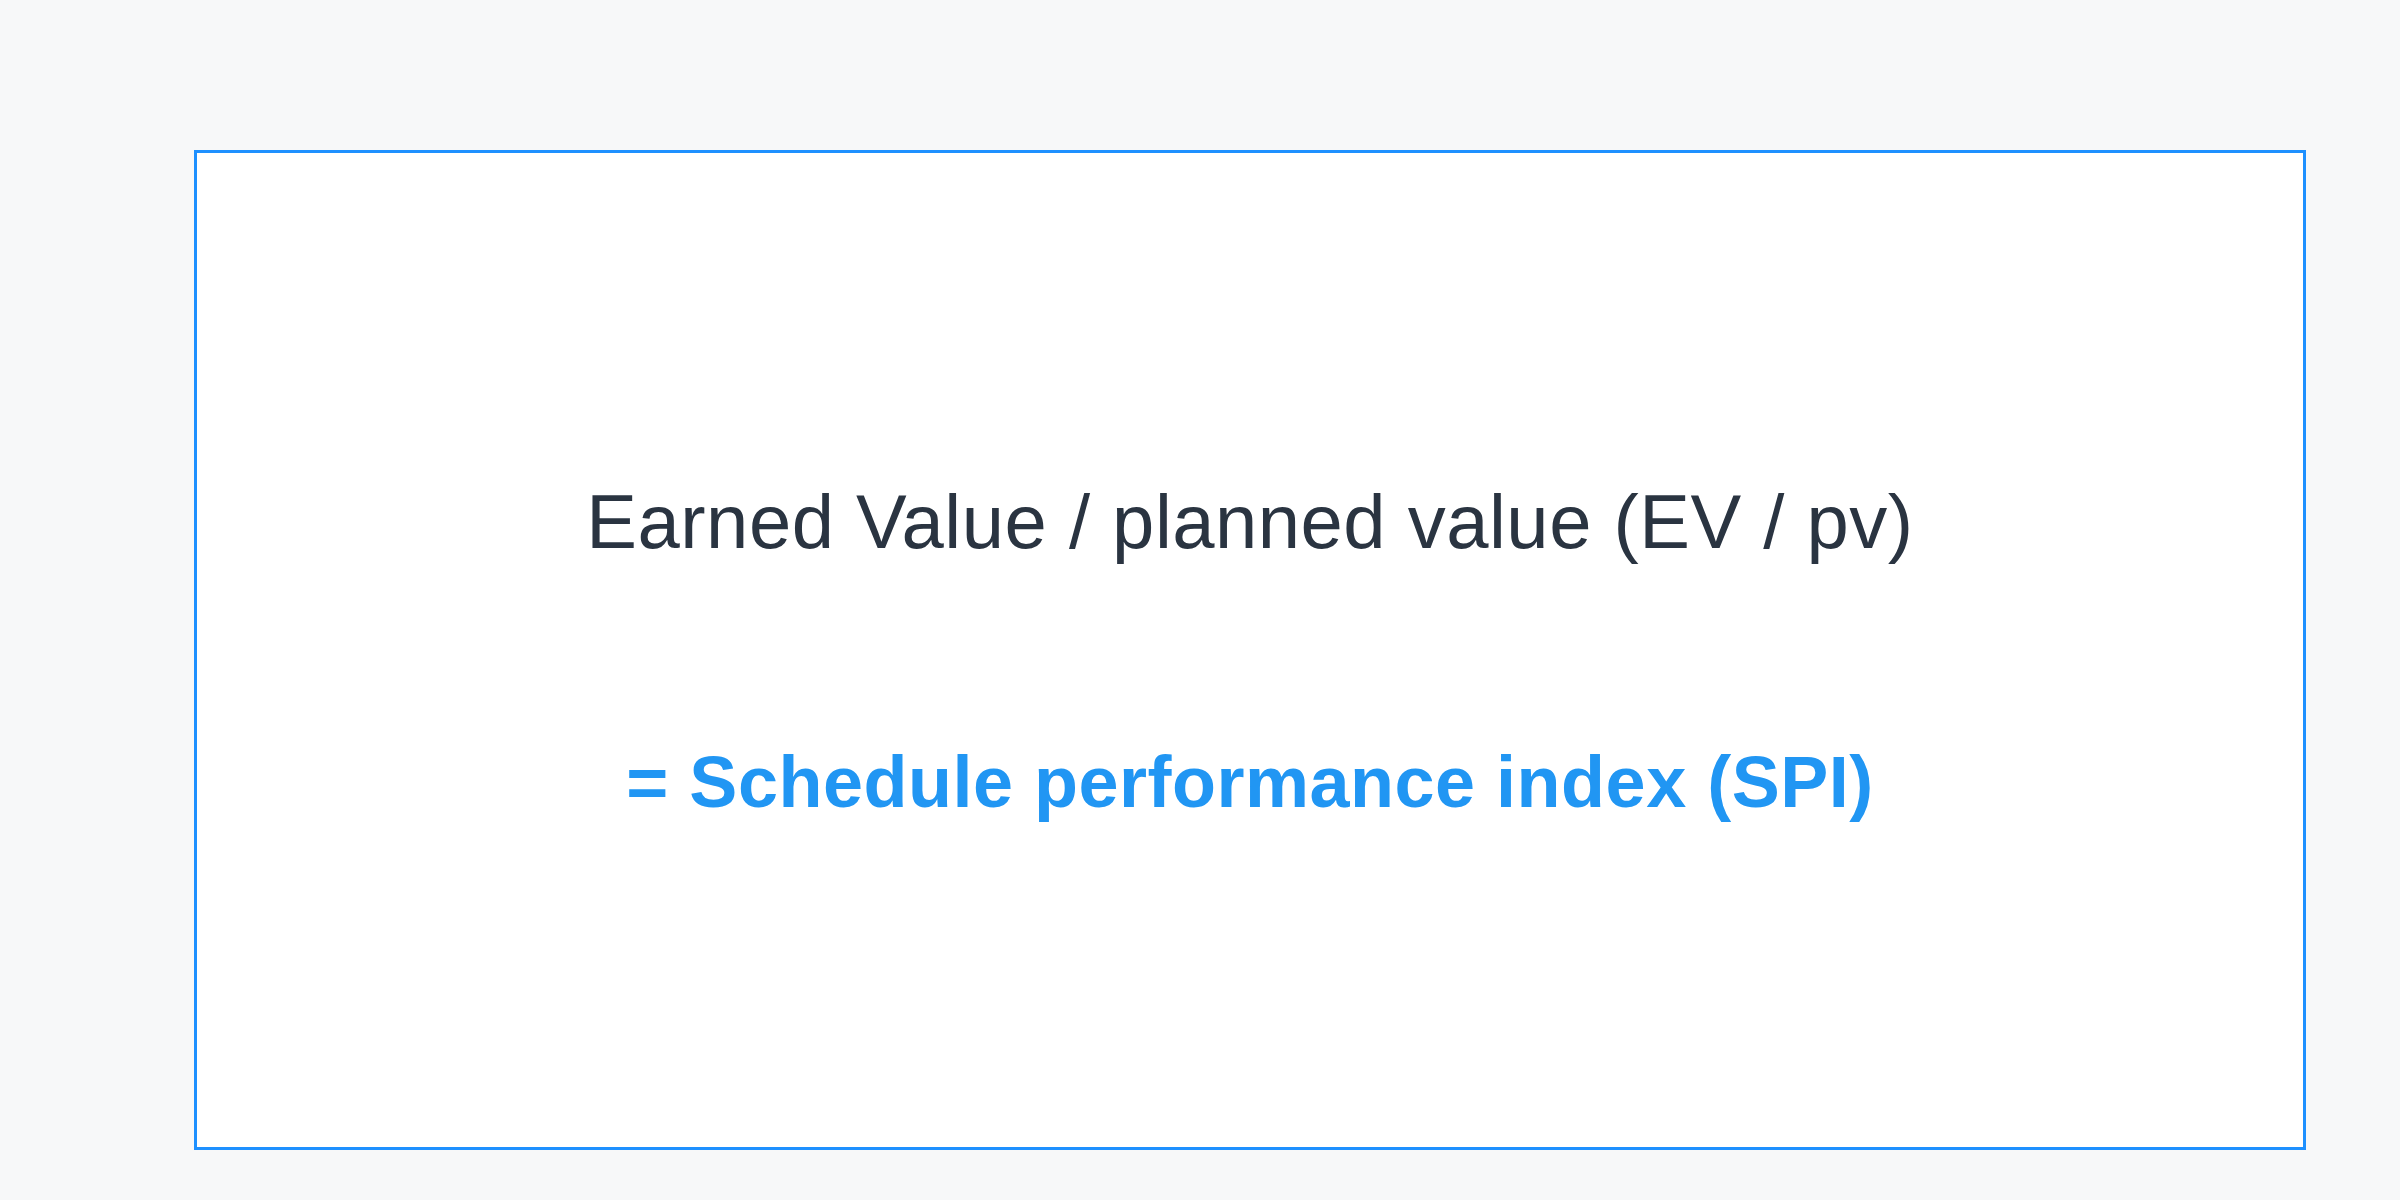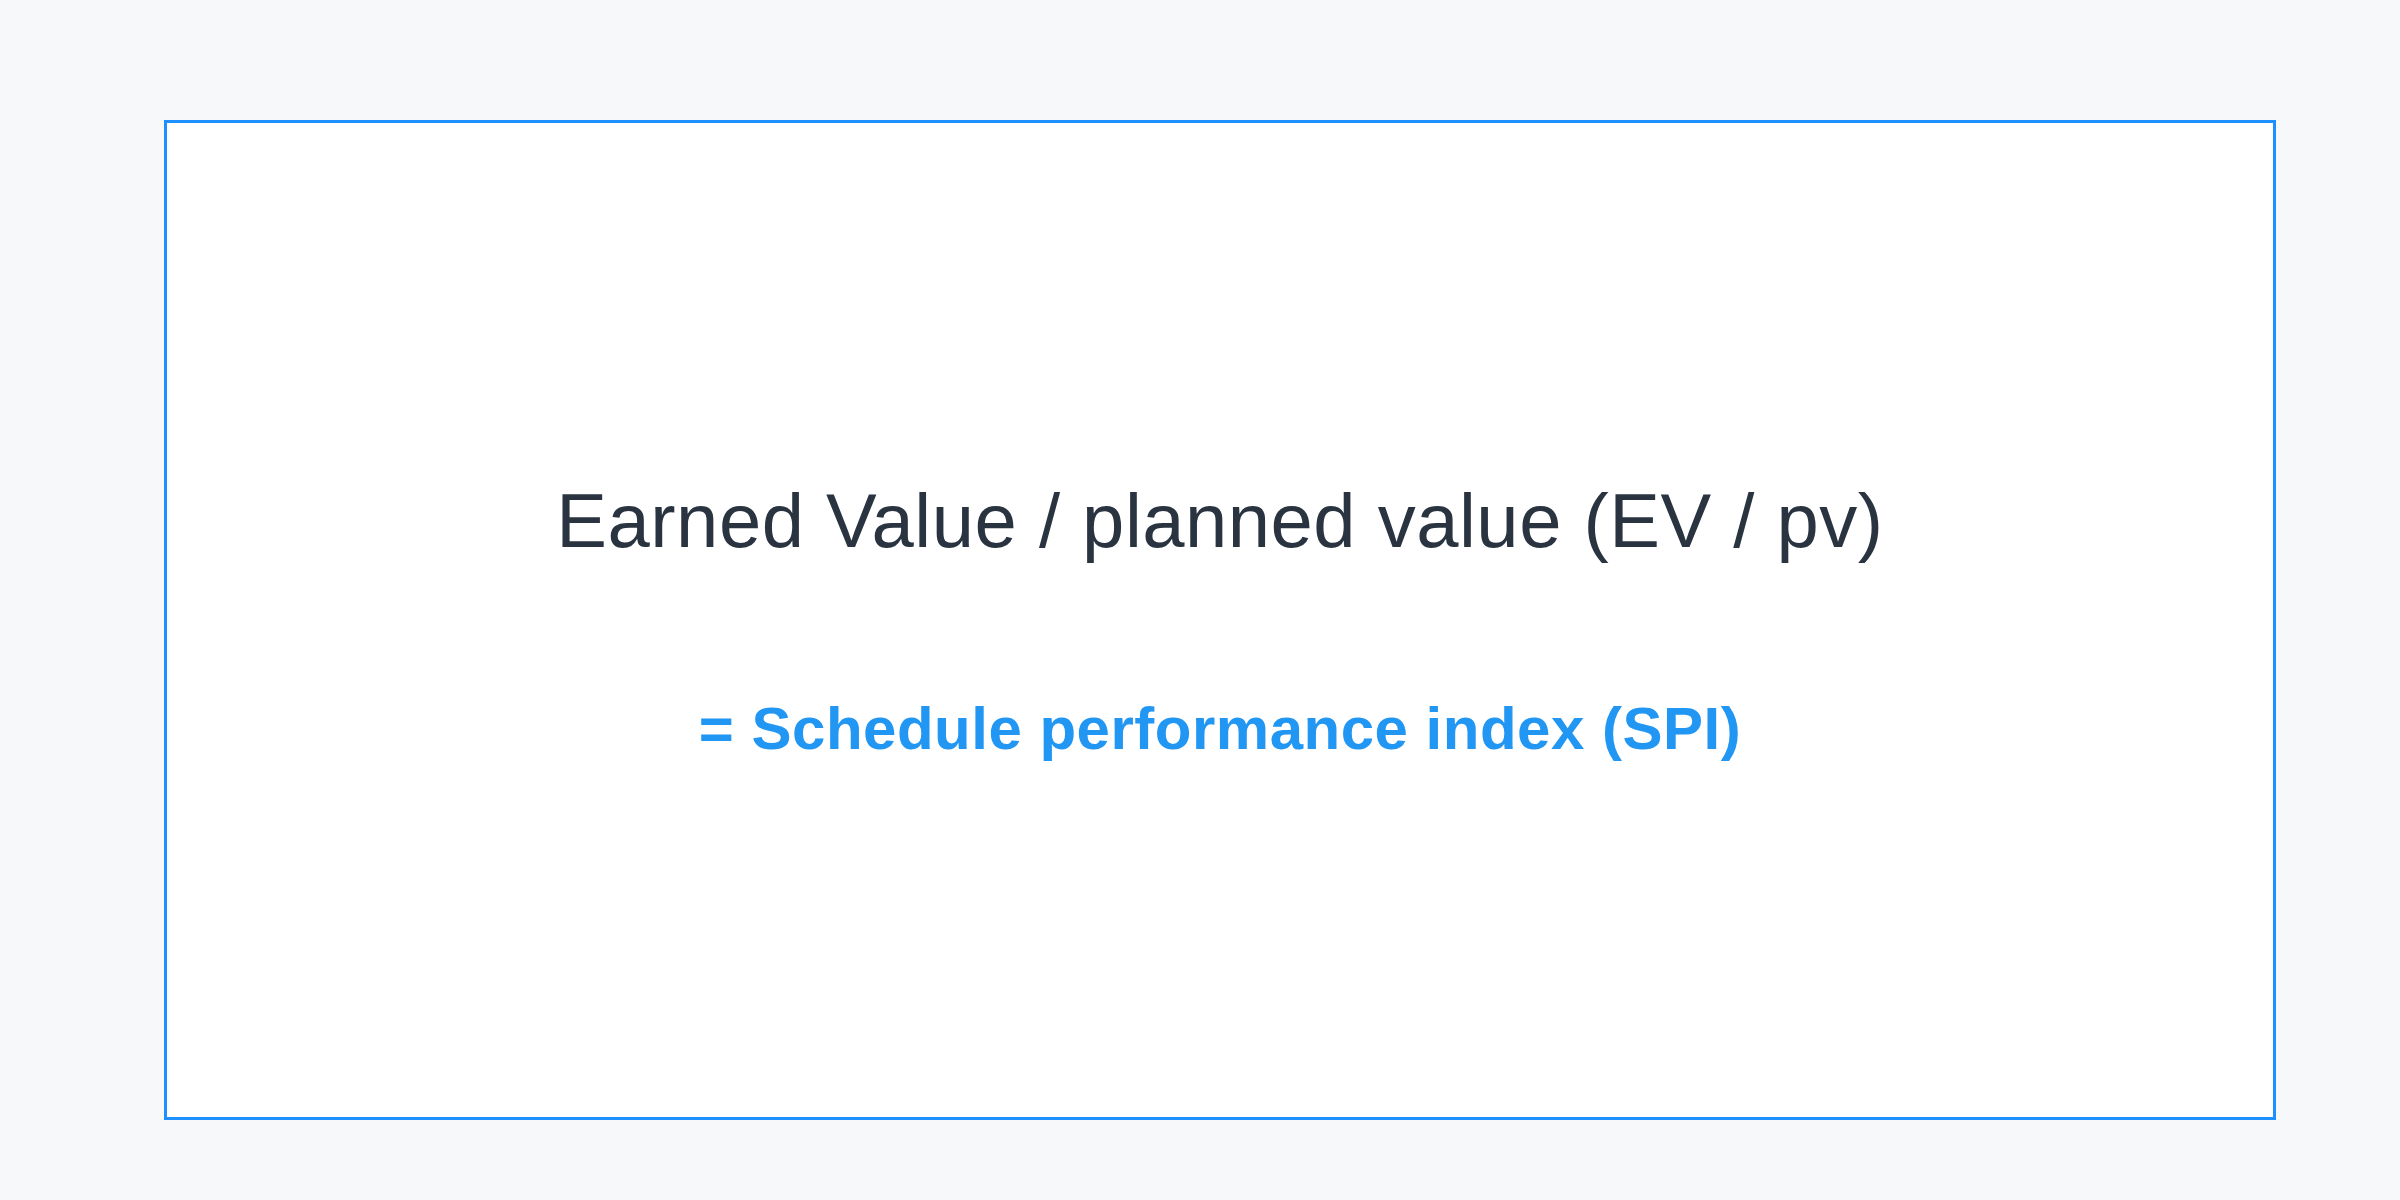--- a/index.html
+++ b/index.html
@@ -1,15 +1,15 @@
 <!DOCTYPE html>
 <html><head>
   <meta charset="utf-8">
   <style>
-    * { margin: 10px; padding: 0; box-sizing: border-box; }
+    * { margin: 17px; padding: 16px; box-sizing: border-box; }
     html, body { width: 2400px; height: 1200px; }
     body {
       background: #f7f8f9;
       font-family: "Segoe UI", "Helvetica Neue", Arial, sans-serif;
       display: flex;
       align-items: center;
       justify-content: center;
     }
     .card {
       width: 2112px;
@@ -23,21 +23,21 @@
       gap: 110px;
     }
     .line1 {
       font-size: 76px;
       font-weight: 500;
       color: #2a3441;
       letter-spacing: 0.5px;
       text-align: center;
     }
     .line2 {
-      font-size: 60px;
+      font-size: 72px;
       font-weight: 700;
       color: #2196f3;
       letter-spacing: 0.5px;
       text-align: center;
     }
   </style>
 </head>
 <body>
 
 <div class="card">

